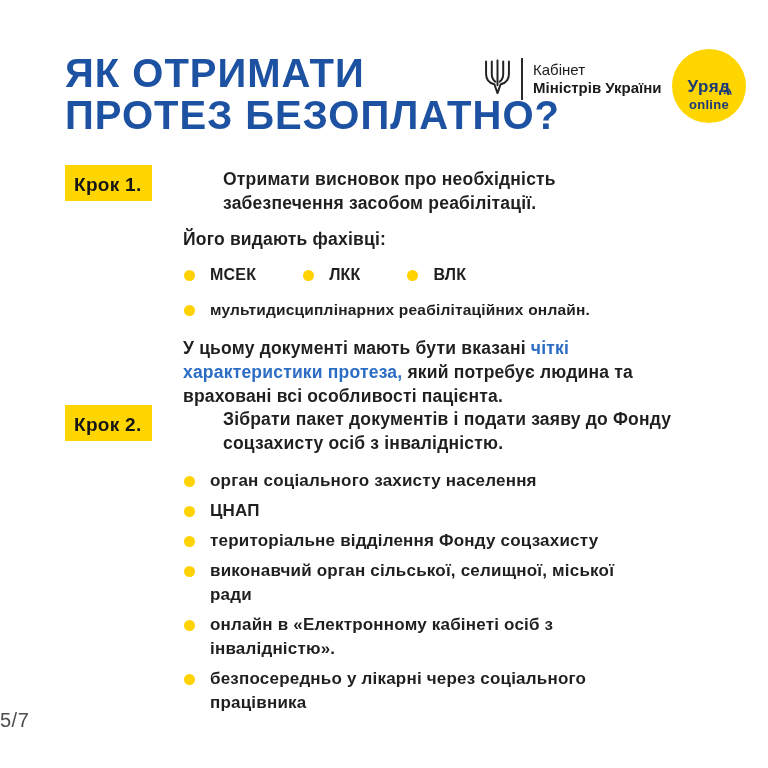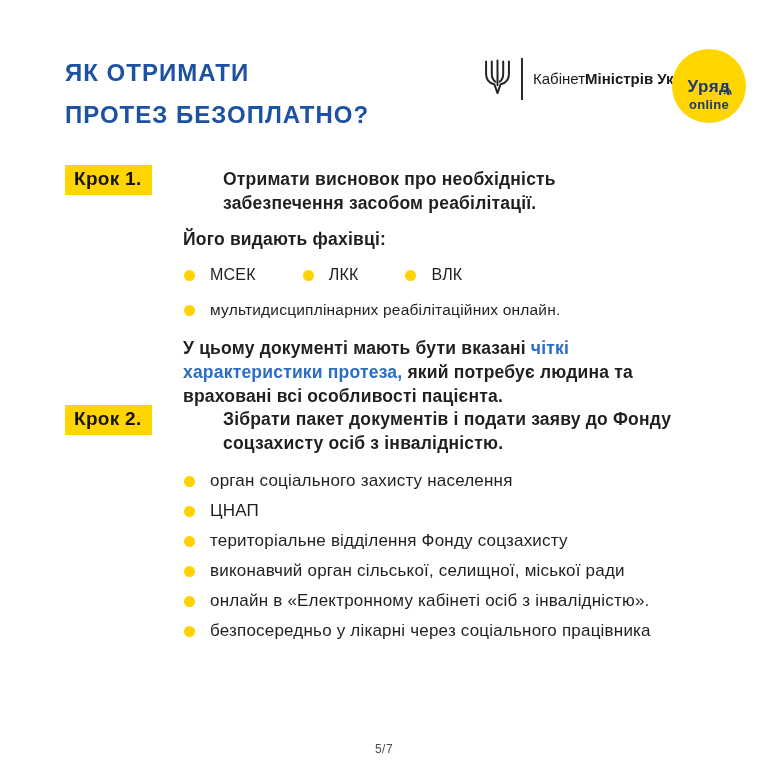--- a/index.html
+++ b/index.html
@@ -13,76 +13,76 @@
   *{margin:0;padding:0;box-sizing:border-box;}
   html,body{background:#e9e9e9;}
   body{font-family:"Liberation Sans","DejaVu Sans",sans-serif;}
   .canvas{
     position:relative;width:768px;height:768px;margin:0 auto;
     background:#ffffff;overflow:hidden;color:var(--text-dark);
   }
   
   .title{
     position:absolute;left:65px;top:52px;
-    font-size:24px;font-weight:700;line-height:42px;
+    font-size:40px;font-weight:700;line-height:42px;
     letter-spacing:1px;color:var(--title-blue);
   }
   .gov-logo{
     position:absolute;left:484px;top:58px;
     display:flex;align-items:center;gap:10px;
   }
   .gov-logo .divider{width:2px;height:42px;background:#2a2a2a;}
-  .gov-logo .logo-text{display:flex;flex-direction:row;line-height:18px;color:#1a1a1a;}
+  .gov-logo .logo-text{display:flex;flex-direction:column;line-height:18px;color:#1a1a1a;}
   .gov-logo .logo-text .l1{font-size:15px;font-weight:400;}
   .gov-logo .logo-text .l2{font-size:15px;font-weight:700;}
   .badge{
     position:absolute;left:672px;top:49px;width:74px;height:74px;
     background:var(--accent-yellow);border-radius:50%;
     display:flex;flex-direction:column;align-items:center;justify-content:center;
     color:var(--badge-navy);
   }
   .badge .b1{font-size:17px;font-weight:800;letter-spacing:.5px;margin-top:16px;}
   .badge .b2{font-size:13px;font-weight:700;letter-spacing:.3px;}
   .badge .signal{position:absolute;right:13px;top:33px;}
   
   .step{position:absolute;left:0;right:0;display:flex;padding-left:65px;}
   .step-1{top:165px;}
   .step-2{top:405px;}
   .step-label-col{width:118px;flex:0 0 118px;}
   .step-label{
     display:inline-block;background:var(--accent-yellow);
     font-size:19px;font-weight:700;color:#151515;
-    padding:3px 10px 5px 9px;letter-spacing:.3px;
+    padding:9px 10px 5px 9px;letter-spacing:.3px;
   }
   .step-body{flex:1;padding-top:2px;}
   .intro{font-size:17.5px;font-weight:700;line-height:24px;letter-spacing:.2px;margin-bottom:14px;margin-left:40px;}
   .step-1 .intro{max-width:440px;}
   .step-2 .intro{max-width:465px;}
   .sub{font-size:17.5px;font-weight:700;letter-spacing:.2px;margin-bottom:13px;}
   .step-2 .sub{margin-bottom:16px;}
   ul{list-style:none;}
   .inline-bullets{display:flex;gap:46px;margin-bottom:11px;}
   .inline-bullets li,.bullets li{
     position:relative;padding-left:27px;
-    font-weight:400;letter-spacing:.2px;line-height:24px;
+    font-weight:700;letter-spacing:.2px;line-height:24px;
   }
   .inline-bullets li{font-size:16px;}
   .bullets.small li{font-size:15.5px;margin-bottom:14px;}
   .bullets.big{max-width:470px;}
   .bullets.big li{font-size:17px;margin-bottom:6px;}
   .inline-bullets li::before,.bullets li::before{
     content:"";position:absolute;left:1px;top:7px;
     width:11px;height:11px;border-radius:50%;background:#ffd200;
   }
   .note{max-width:480px;font-size:17.5px;font-weight:700;line-height:24px;letter-spacing:.2px;margin-top:7px;}
   .note .blue{color:var(--link-blue);}
   
   .footer{
-    position:absolute;left:0;right:0;bottom:12px;text-align:center;
-    font-size:12px;font-weight:500;color:var(--footer-gray);letter-spacing:.5px;
+    position:absolute;left:0;right:0;bottom:36px;text-align:left;
+    font-size:20px;font-weight:500;color:var(--footer-gray);letter-spacing:.5px;
   }
 </style>
 </head>
 <body>
 
 <div class="canvas">
 
   <h1 class="title">
     <span>ЯК ОТРИМАТИ</span><br>
     <span>ПРОТЕЗ БЕЗОПЛАТНО?</span>

